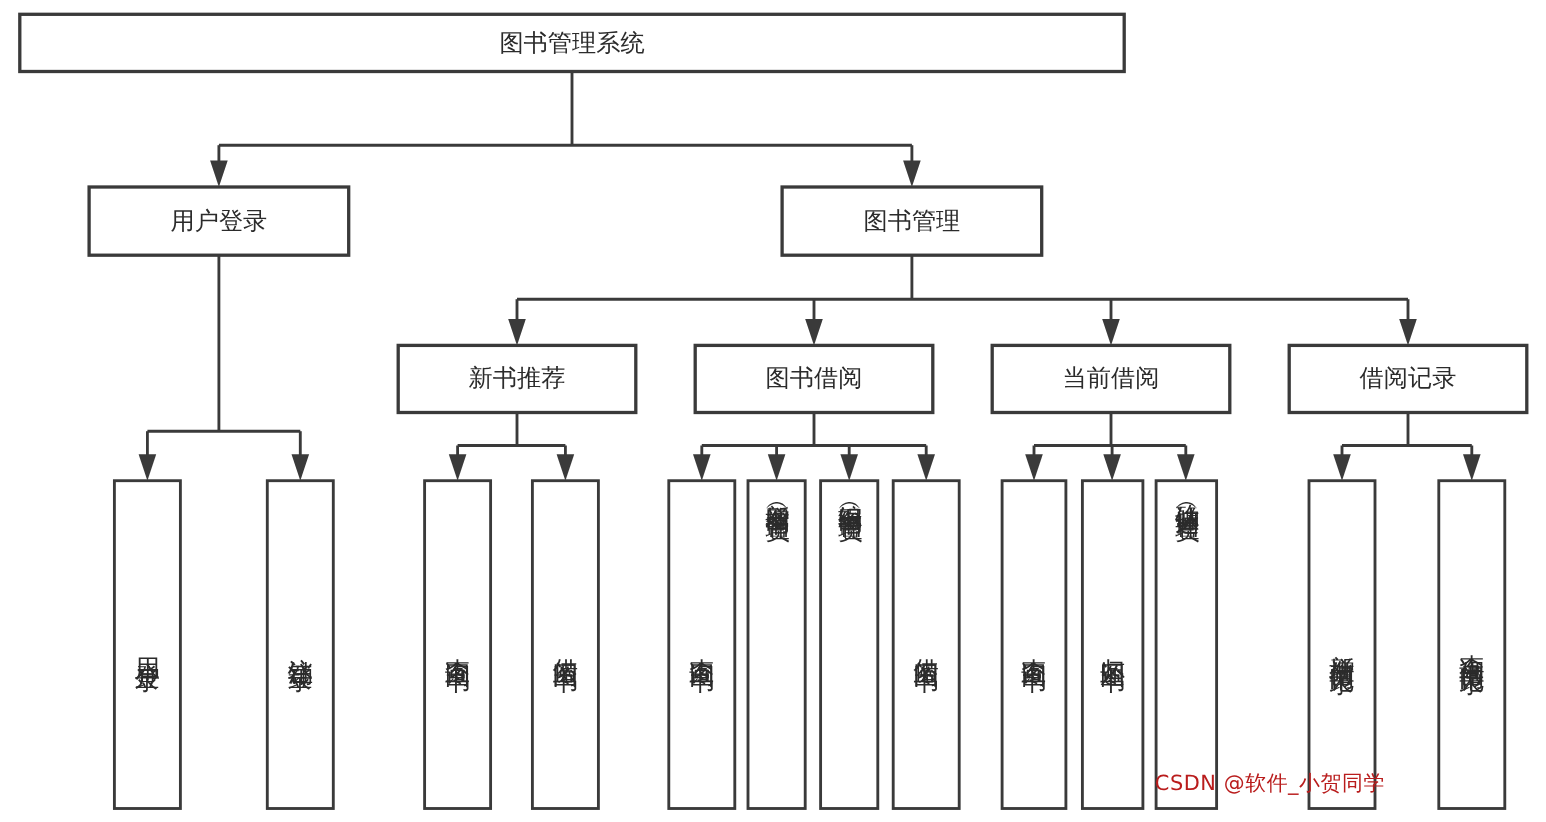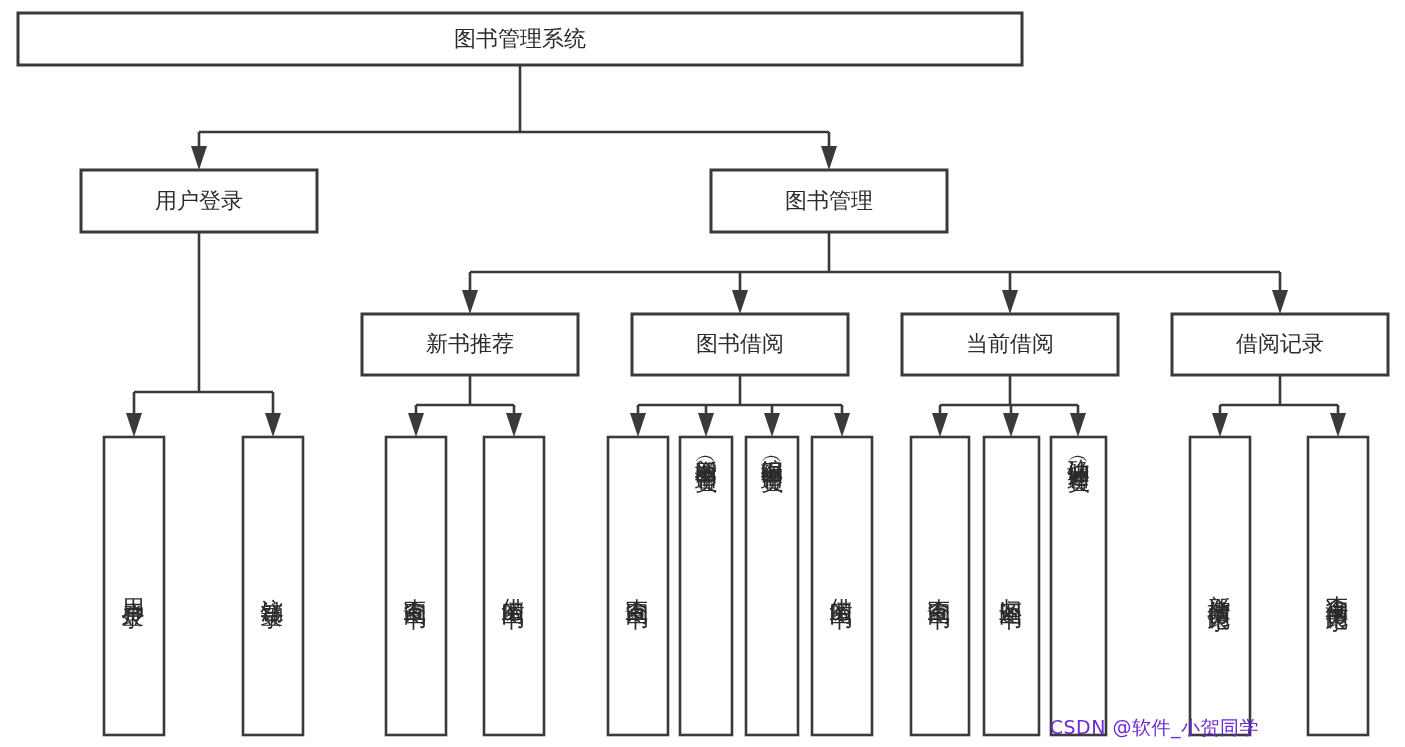--- a/index.html
+++ b/index.html
@@ -47,24 +47,24 @@
   .node-label {
     fill: #2b2b2b;
     font-family: "DejaVu Sans", "Liberation Sans", sans-serif;
     font-size: 22px;
     text-anchor: middle;
     dominant-baseline: middle;
   }
   .watermark {
     position: absolute;
     right: 8px;
-    bottom: 6px;
+    bottom: 22px;
     font-family: "DejaVu Sans", "Liberation Sans", sans-serif;
     font-size: 19px;
-    color: #6d28d9;
+    color: #b91c1c;
     letter-spacing: 0.5px;
     white-space: nowrap;
     pointer-events: none;
   }
 </style>
 </head>
 <body>
 
 <div id="chart-root">
   <svg class="diagram" viewBox="0 0 1405 747" xmlns="http://www.w3.org/2000/svg">

